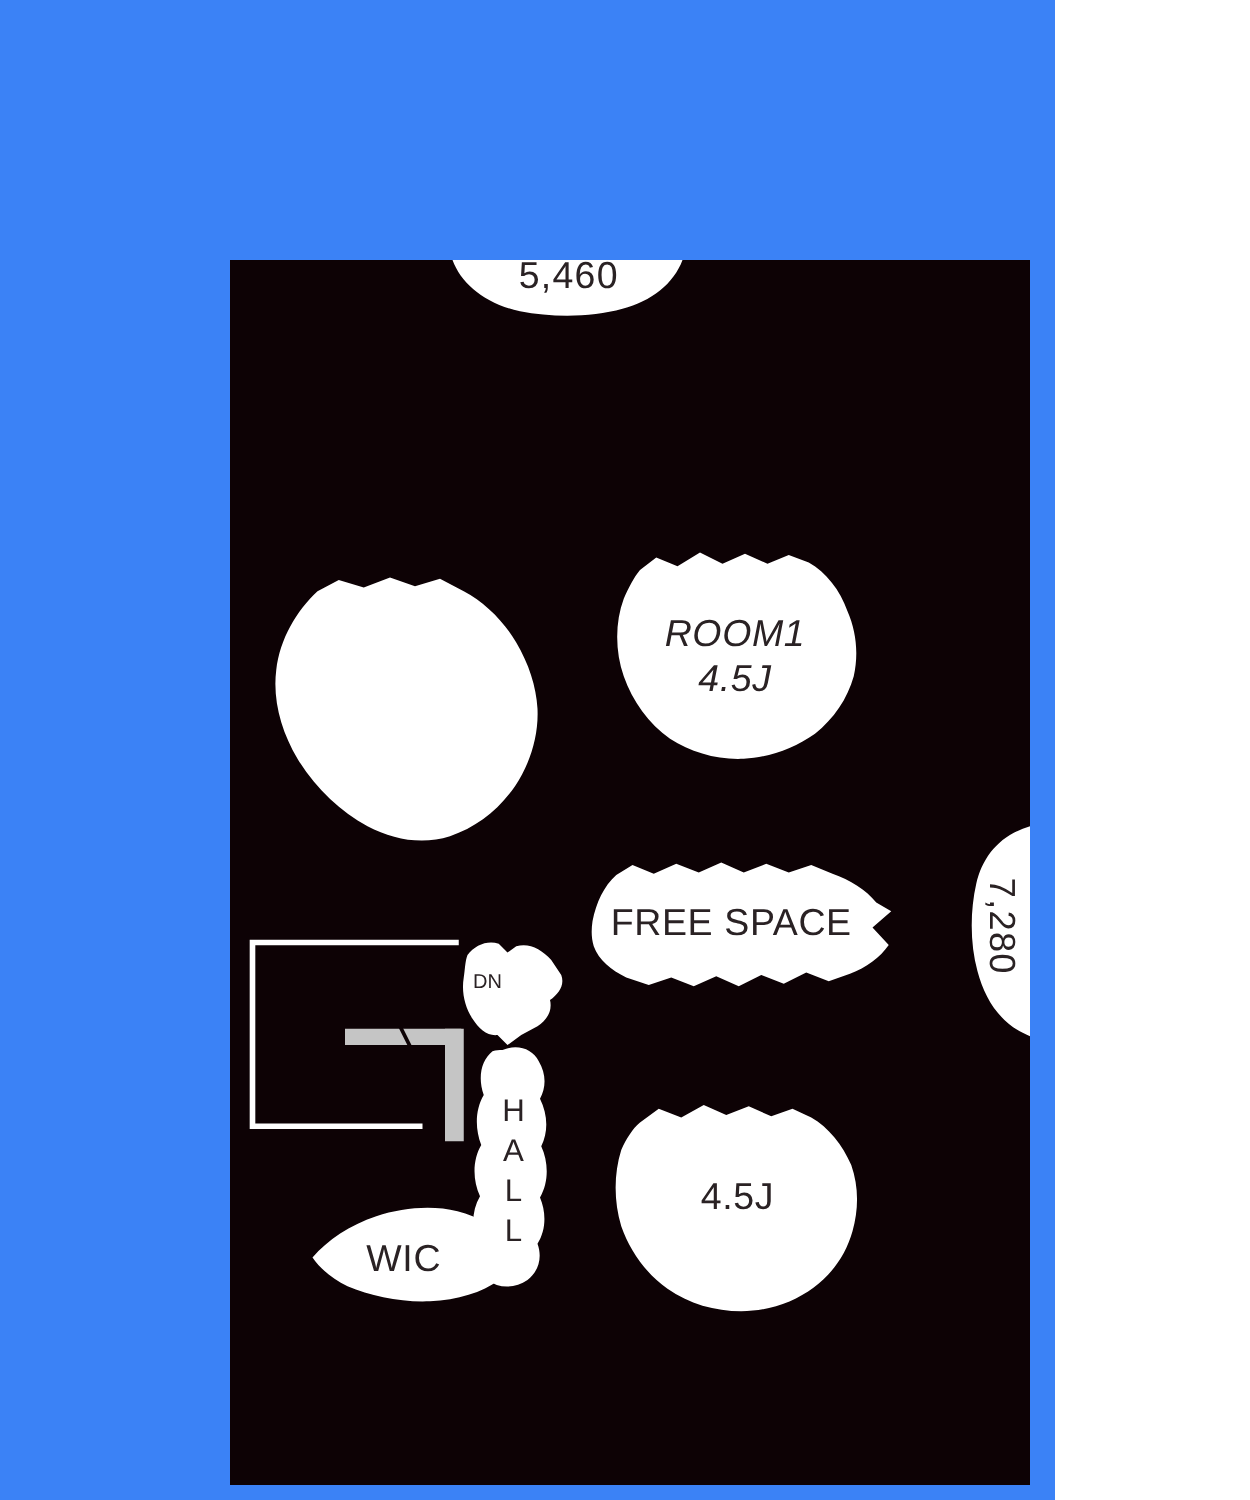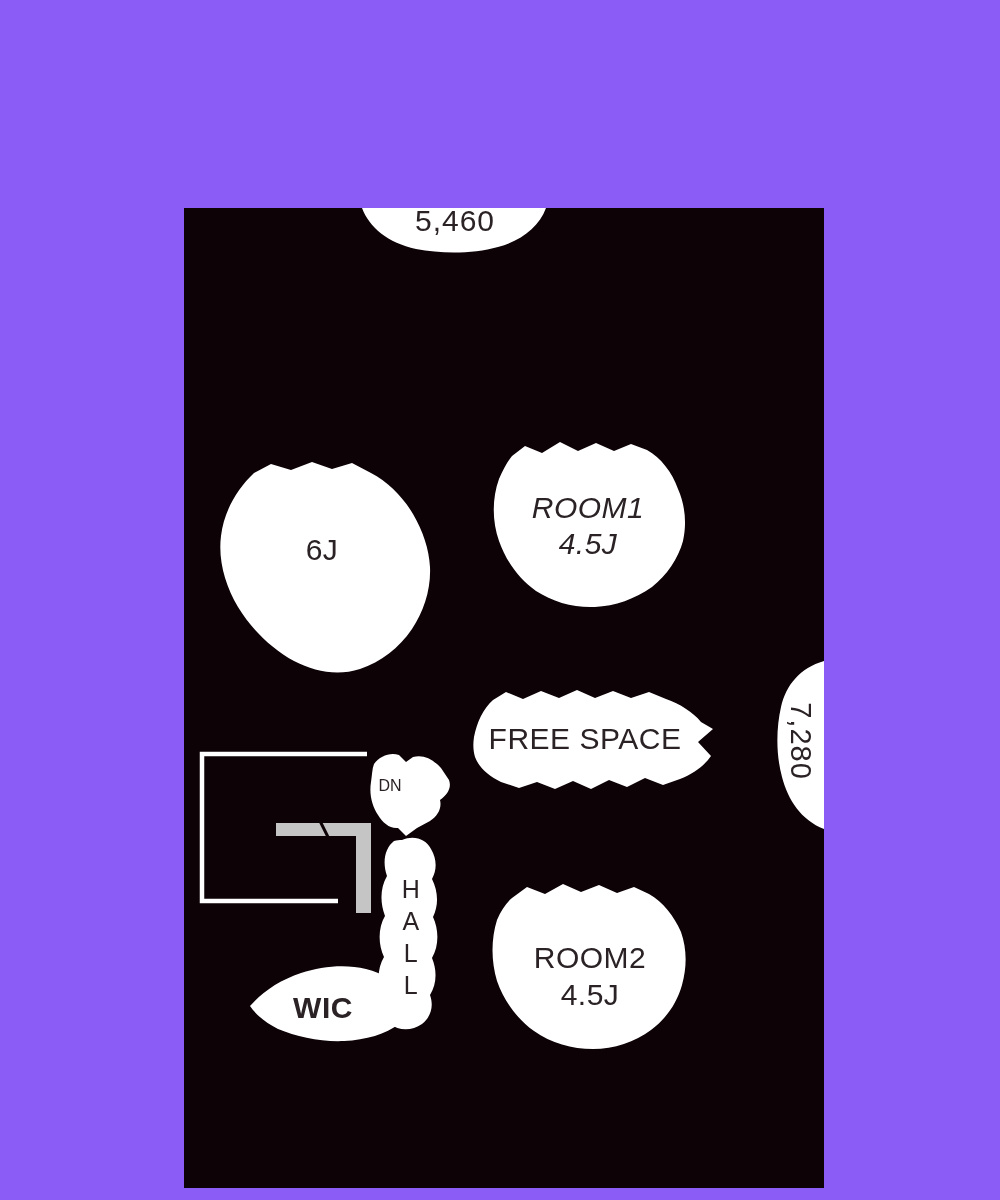--- a/index.html
+++ b/index.html
@@ -1,19 +1,19 @@
 <!DOCTYPE html>
 <html><head>
 <meta charset="utf-8">
 <style>
   html,body { margin:0; padding:0; background:#ffffff; }
   .canvas {
     position:relative;
-    width:1000px; height:1200px;
-    background:#8b5cf6;
+    width:844px; height:1200px;
+    background:#3b82f6;
     overflow:hidden;
     font-family:"Liberation Sans", sans-serif;
   }
   .plan-svg { position:absolute; left:0; top:0; }
   .lbl {
     position:absolute;
     color:#2a2224;
     text-align:center;
     letter-spacing:0.5px;
     line-height:1.16;
@@ -23,21 +23,21 @@
   .lbl-bedroom   { left:210px; top:531px; width:224px; font-size:30px; line-height:37px; }
   .lbl-room1     { left:488px; top:490px; width:200px; font-size:30px; line-height:36px;font-style:italic; }
   .lbl-freespace { left:465px; top:722px; width:240px; font-size:30px; }
   .lbl-dim-right {
     left:756px; top:725px; width:90px; height:32px;
     font-size:29px; letter-spacing:1px;
     transform:rotate(90deg);
   }
   .lbl-dn        { left:372px; top:777px; width:36px;  font-size:16px; letter-spacing:0; }
   .lbl-hall      { left:397px; top:873px; width:28px;  font-size:25px; line-height:32px; white-space:pre-line; }
-  .lbl-wic       { left:284px; top:991px; width:78px;  font-size:30px;font-weight:bold; }
+  .lbl-wic       { left:284px; top:991px; width:78px;  font-size:30px; }
   .lbl-room2     { left:488px; top:939px; width:204px; font-size:30px; line-height:37px; }
   .line { display:block; }
 </style>
 </head>
 <body>
 
 <div class="canvas">
 
   <svg class="plan-svg" width="1000" height="1200" viewBox="0 0 1000 1200">
 
@@ -85,21 +85,20 @@
     <path d="M 367 754 L 202 754 L 202 901 L 338 901" fill="none" stroke="#ffffff" stroke-width="4.5"></path>
 
     <rect x="276" y="823" width="93" height="13" fill="#c5c5c5"></rect>
     <rect x="356" y="823" width="15" height="90" fill="#c5c5c5"></rect>
     <line x1="320" y1="821" x2="328" y2="837" stroke="#0d0205" stroke-width="3"></line>
   </svg>
 
   <div class="lbl lbl-dim-top">5,460</div>
 
   <div class="lbl lbl-bedroom">
-    <span class="line">6J</span>
   </div>
 
   <div class="lbl lbl-room1">
     <span class="line">ROOM1</span>
     <span class="line">4.5J</span>
   </div>
 
   <div class="lbl lbl-freespace">FREE SPACE</div>
 
   <div class="lbl lbl-dim-right">7,280</div>
@@ -107,17 +106,16 @@
   <div class="lbl lbl-dn">DN</div>
 
   <div class="lbl lbl-hall">H
 A
 L
 L</div>
 
   <div class="lbl lbl-wic">WIC</div>
 
   <div class="lbl lbl-room2">
-    <span class="line">ROOM2</span>
     <span class="line">4.5J</span>
   </div>
 
 </div>
 
 </body></html>

